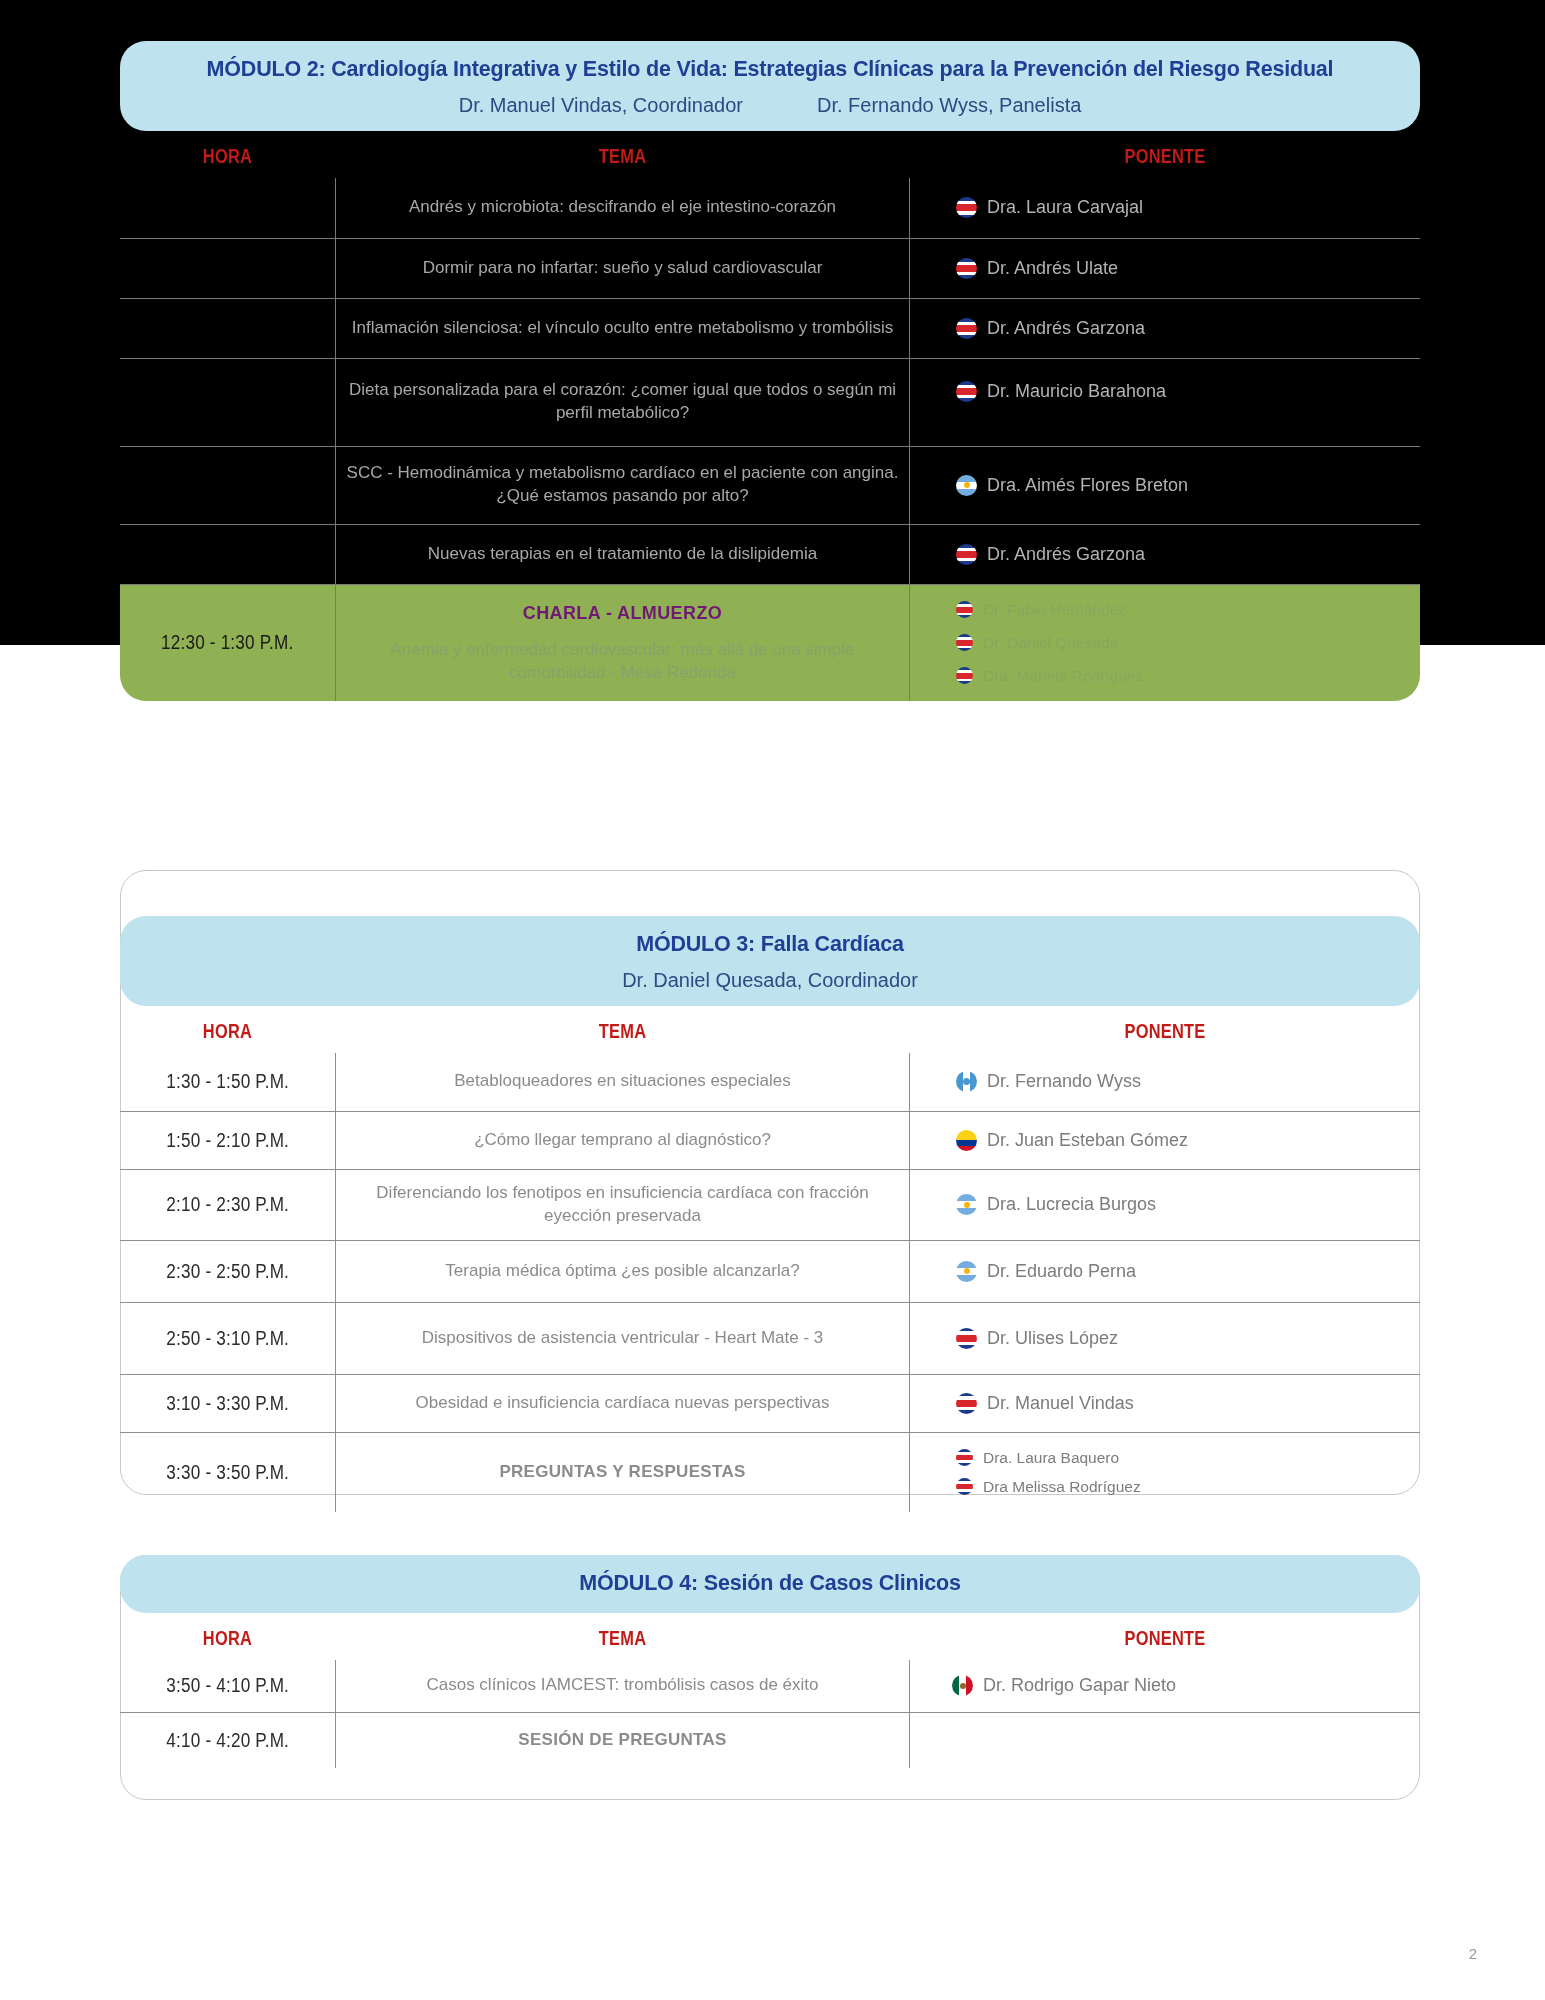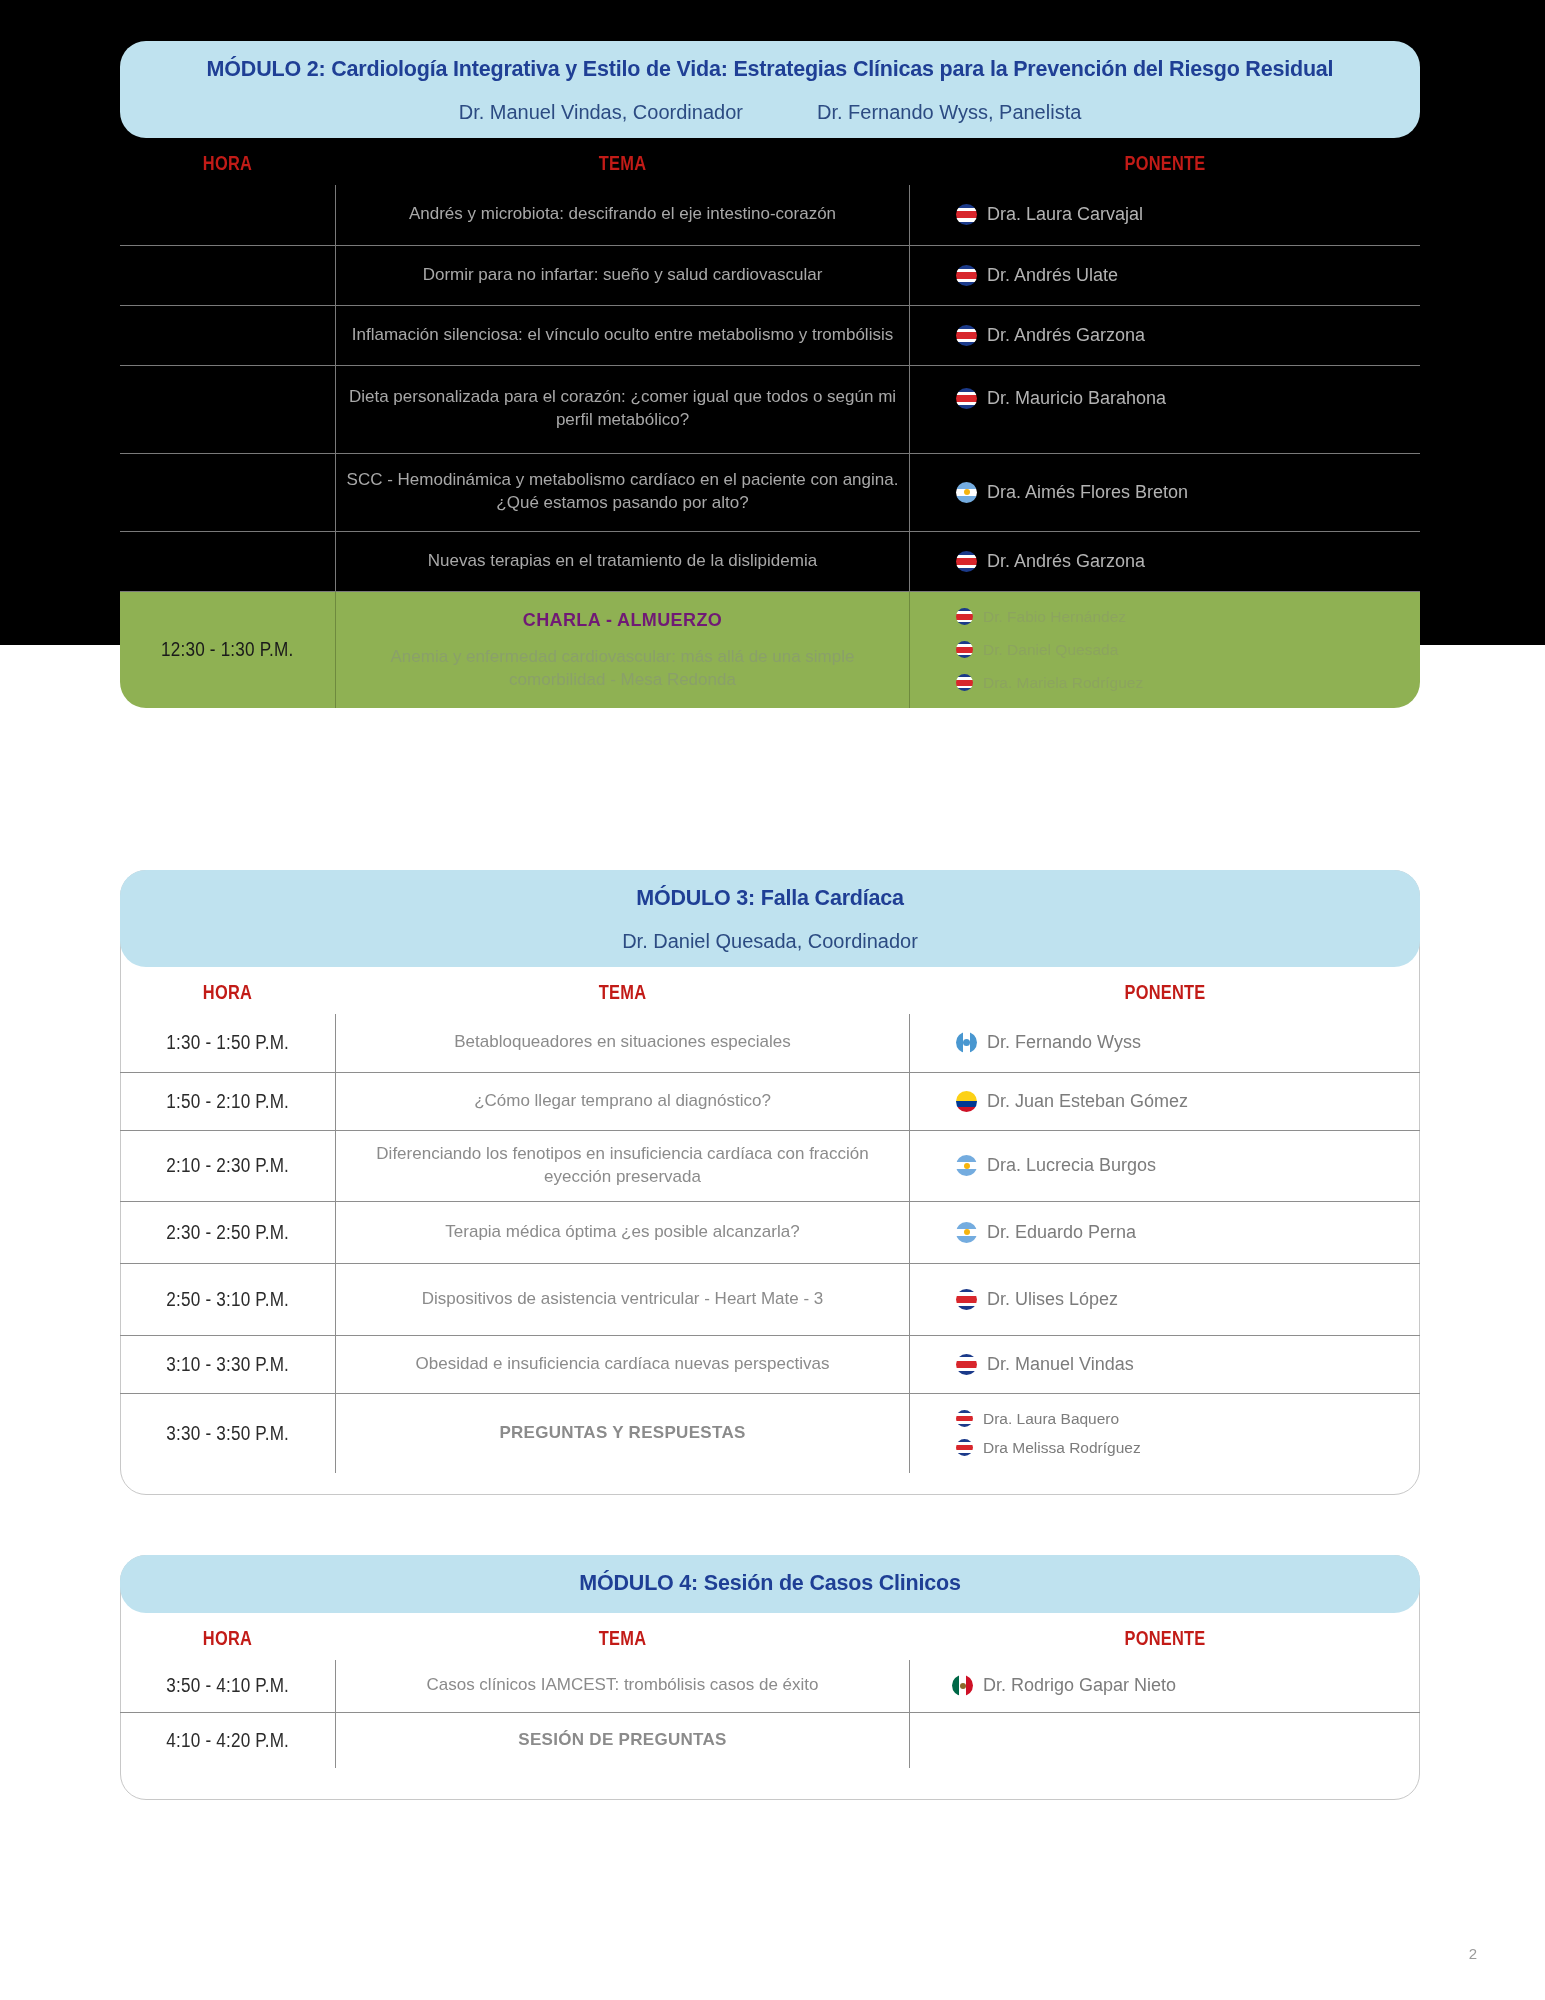--- a/index.html
+++ b/index.html
@@ -51,21 +51,21 @@
     font-size:21.5px;
     text-align:center;
     letter-spacing:-0.2px;
     line-height:1.2;
     white-space:nowrap;
   }
   .mod-sub-row{
     display:flex;
     justify-content:center;
     gap:74px;
-    margin-top:18px;
+    margin-top:11px;
   }
   .mod-sub{
     color:#2c4b82;
     font-size:20px;
     text-align:center;
     font-weight:300;
   }
 
   
   .col-head{
@@ -405,21 +405,21 @@
               </span>
             <span>Dra. Mariela Rodríguez</span>
           </div>
         </div>
       </div>
 
     </div>
   </div>
 
   <div class="card-border" style="left:120px;top:870px;width:1300px;height:625px;"></div>
-  <div class="module" style="top:870px;">
+  <div class="module" style="top:916px;">
 
     <div class="mod-header">
       <div class="mod-title">MÓDULO 3: Falla Cardíaca</div>
       <div class="mod-sub-row">
         <div class="mod-sub">Dr. Daniel Quesada, Coordinador</div>
       </div>
     </div>
 
     <div class="col-head">
       <div class="ch c-hora">HORA</div>

